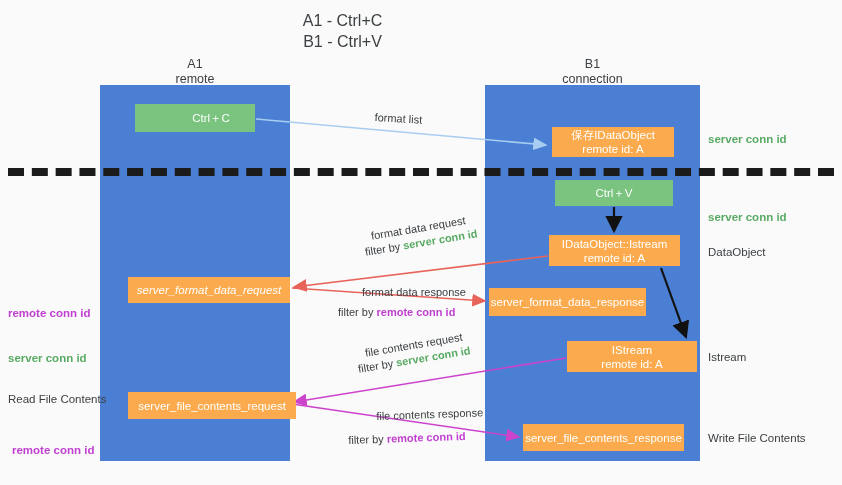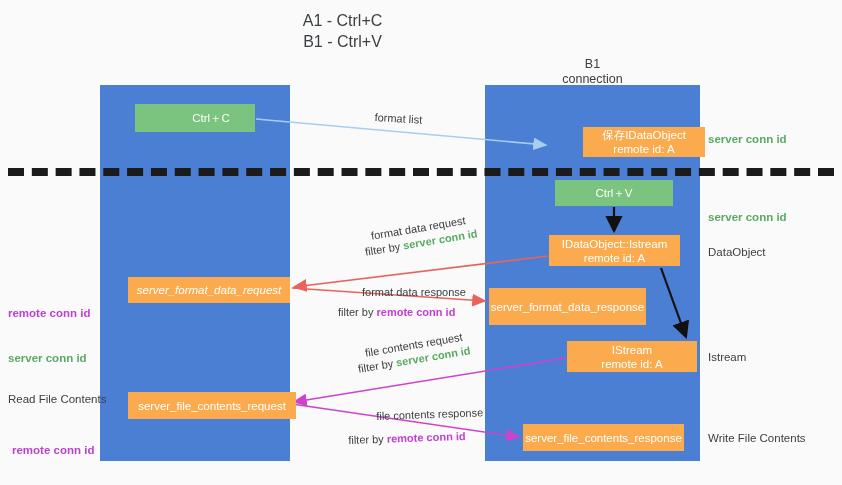--- a/index.html
+++ b/index.html
@@ -74,25 +74,25 @@
     font-size: 11.5px;
     line-height: 14px;
     text-align: center;
     white-space: pre;
   }
   .box.green  { background: #7ac47f; }
   .box.orange { background: #fbab4e; }
 
   #box-ctrlc { left: 135px; top: 104px; width: 120px; height: 28px; padding-left: 32px; }
   #box-ctrlv { left: 555px; top: 180px; width: 118px; height: 26px; }
-  #box-idataobject     { left: 583px; top: 127px; width: 122px; height: 30px; }
+  #box-idataobject     { left: 552px; top: 127px; width: 122px; height: 30px; }
   #box-getdata         { left: 549px; top: 235px; width: 131px; height: 31px; }
   #box-istream         { left: 567px; top: 341px; width: 130px; height: 31px; }
   #box-fmt-req   { left: 128px; top: 277px; width: 162px; height: 26px; font-style: italic; }
-  #box-fmt-resp  { left: 489px; top: 288px; width: 157px; height: 37px; }
+  #box-fmt-resp  { left: 489px; top: 288px; width: 157px; height: 28px; }
   #box-file-req  { left: 128px; top: 392px; width: 168px; height: 27px; }
   #box-file-resp { left: 523px; top: 424px; width: 161px; height: 27px; }
 
   
   .side-note {
     position: absolute;
     font-size: 11.5px;
     line-height: 15px;
     white-space: pre;
   }
@@ -144,20 +144,22 @@
 <body>
 
 <div id="stage">
 
   <div class="title" id="diagram-title">A1 - Ctrl+C
 B1 - Ctrl+V</div>
 
   <div class="lane" id="lane-a1"></div>
   <div class="lane" id="lane-b1"></div>
 
+  <div class="col-head" id="head-a1">A1
+remote</div>
   <div class="col-head" id="head-b1">B1
 connection</div>
 
   <div id="dashed-line"></div>
 
   <svg id="wires" viewBox="0 0 842 485">
     <defs>
       <marker id="ar-blue" markerWidth="9" markerHeight="8" refX="8" refY="4" orient="auto">
         <path d="M0,0 L9,4 L0,8 z" fill="#a8cdf0"></path>
       </marker>

